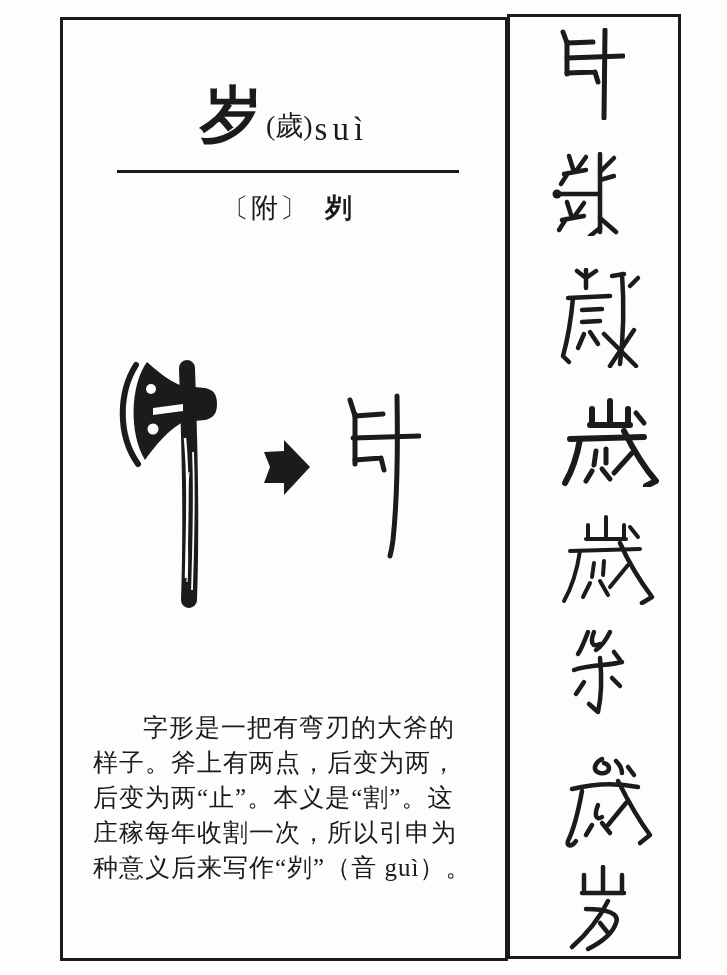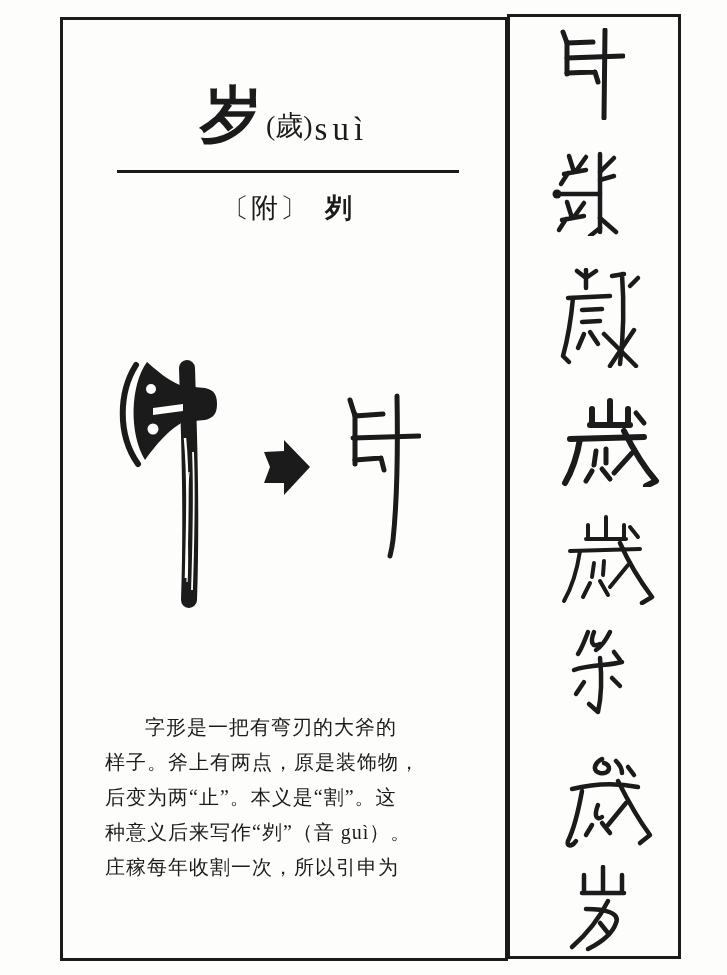--- a/index.html
+++ b/index.html
@@ -25,21 +25,21 @@
   .attached-row{position:absolute;left:8px;right:0;top:170px;text-align:center;font-size:27px;letter-spacing:2px;}
   .attached-char{margin-left:16px;font-weight:bold;}
 
   
   .illus{position:absolute;left:0;top:0;width:100%;height:100%;}
   .axe-svg{position:absolute;left:44px;top:332px;}
   .arrow-svg{position:absolute;left:199px;top:418px;}
   .oracle-svg{position:absolute;left:272px;top:372px;}
 
   
-  .bodytext{position:absolute;left:42px;top:690px;width:382px;font-size:20px;line-height:35px;letter-spacing:1px;font-family:Liberation Serif, serif;}
+  .bodytext{position:absolute;left:30px;top:690px;width:382px;font-size:25px;line-height:35px;letter-spacing:1px;font-family:Liberation Serif, serif;}
   .bodytext p{margin:0;padding:0;white-space:nowrap;}
   .bodytext p:first-child{text-indent:2em;}
 
   
   .glyph{position:absolute;}
   .g1{left:45px;top:11px;}
   .g2{left:38px;top:133px;}
   .g3{left:46px;top:251px;}
   .g4{left:50px;top:380px;}
   .g5{left:48px;top:498px;}
@@ -98,24 +98,24 @@
         <path class="st" stroke-width="5" d="M62 4 C63 60 62 110 58 148 C57 156 56 160 55 164"></path>
         <path class="st" stroke-width="5" d="M18 46 L84 44"></path>
         <path class="st" stroke-width="5" d="M20 22 L20 72"></path>
         <path class="st" stroke-width="5" d="M20 24 L48 22 M20 24 L15 8"></path>
         <path class="st" stroke-width="5" d="M20 68 L46 66 M46 66 L49 78"></path>
       </svg>
     </div>
 
     <div class="bodytext">
       <p>字形是一把有弯刃的大斧的</p>
-      <p>样子。斧上有两点，原是装饰物，</p>
+      <p>样子。斧上有两点，后变为两，</p>
       <p>后变为两“止”。本义是“割”。这</p>
+      <p>庄稼每年收割一次，所以引申为</p>
       <p>种意义后来写作“刿”（音 guì）。</p>
-      <p>庄稼每年收割一次，所以引申为</p>
     </div>
   </section>
 
   <aside class="panel sidebar">
 
     <svg class="glyph g1" width="70" height="92" viewBox="0 0 70 92" role="img" aria-label="oracle-bone-form-1">
       <path class="st" stroke-width="5" d="M50 2 L49 90"></path>
       <path class="st" stroke-width="5" d="M12 30 L68 28"></path>
       <path class="st" stroke-width="5" d="M12 14 L12 46"></path>
       <path class="st" stroke-width="5" d="M12 15 L38 14 M12 15 L8 4"></path>

